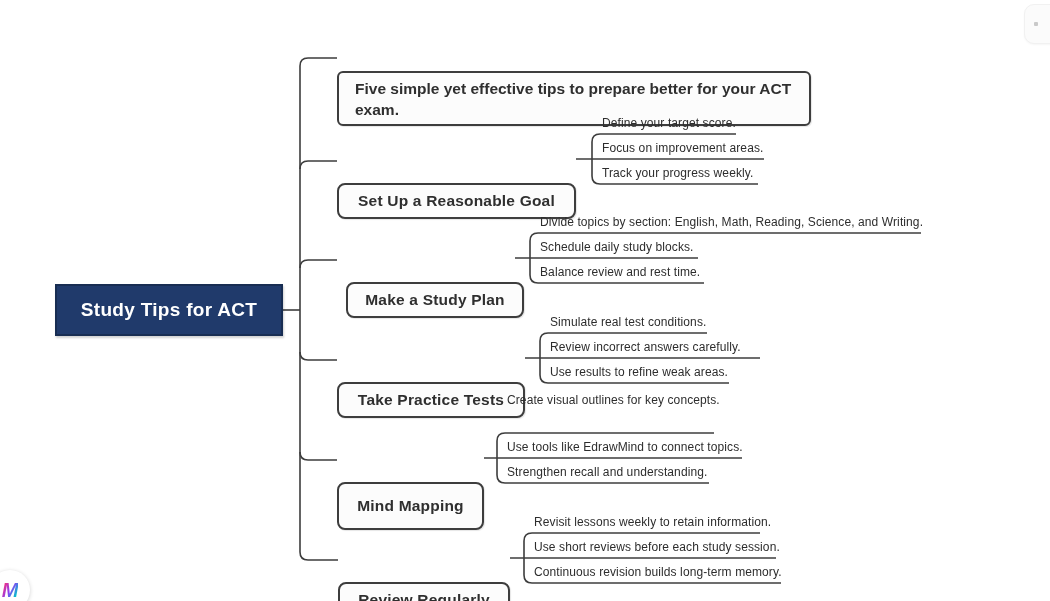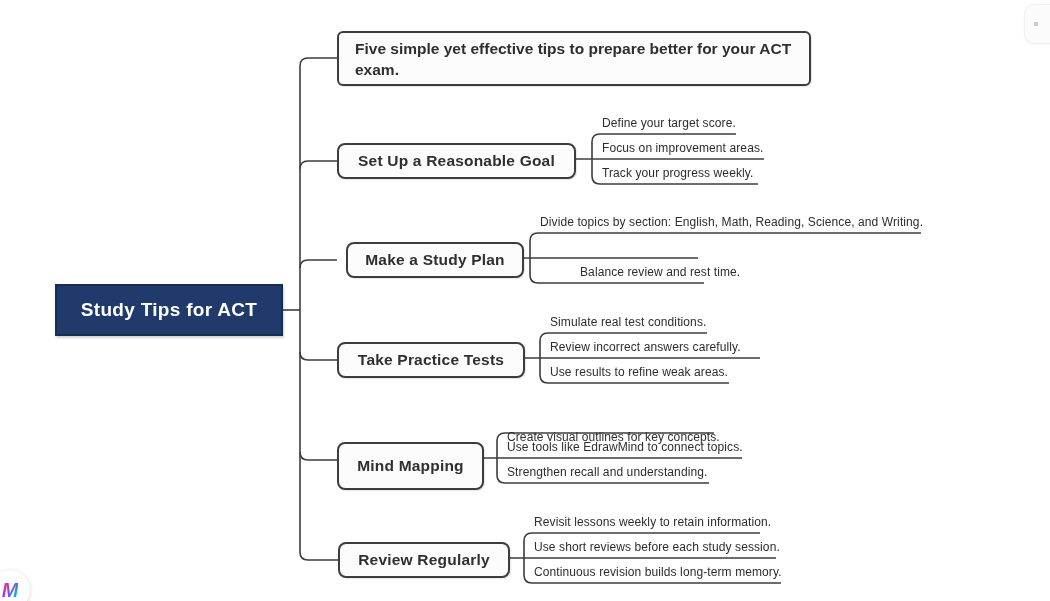--- a/index.html
+++ b/index.html
@@ -8,20 +8,21 @@
     font-family:"Liberation Sans", sans-serif;color:var(--text,#2d2d2d);
   }
   
   .lines{position:absolute;left:0;top:0;}
   .lines path{stroke:var(--line,#3d3d3d);stroke-width:1.6;fill:none;}
   
   .node{
     position:absolute;box-sizing:border-box;background:var(--box_fill,#fcfcfc);
     border:2px solid var(--box_border,#3d3d3d);display:flex;align-items:center;
     box-shadow:1px 1px 1px rgba(0,0,0,0.10);
+    margin-top:40px;
   }
   .topic{
     border-radius:8px;justify-content:center;font-weight:bold;font-size:15.5px;
     letter-spacing:.2px;color:#2f2f2f;white-space:nowrap;
   }
   .floating{
     border-radius:6px;font-weight:bold;font-size:15.5px;line-height:21px;
     color:#2f2f2f;padding:6px 16px;justify-content:flex-start;
   }
   .root{
@@ -104,27 +105,28 @@
   <div class="node topic" style="left:346px;top:242px;width:178px;height:36px;">Make a Study Plan</div>
   <div class="node topic" style="left:337px;top:342px;width:188px;height:36px;">Take Practice Tests</div>
   <div class="node topic" style="left:337px;top:442px;width:147px;height:48px;">Mind Mapping</div>
   <div class="node topic" style="left:338px;top:542px;width:172px;height:36px;">Review Regularly</div>
 
   <div class="sub" style="left:602px;top:115px;">Define your target score.</div>
   <div class="sub" style="left:602px;top:140px;">Focus on improvement areas.</div>
   <div class="sub" style="left:602px;top:165px;">Track your progress weekly.</div>
 
   <div class="sub" style="left:540px;top:214px;">Divide topics by section: English, Math, Reading, Science, and Writing.</div>
-  <div class="sub" style="left:540px;top:264px;margin-left:40px;">Balance review and rest time.</div>
+  <div class="sub" style="left:540px;top:239px;">Schedule daily study blocks.</div>
+  <div class="sub" style="left:540px;top:264px;">Balance review and rest time.</div>
 
   <div class="sub" style="left:550px;top:314px;">Simulate real test conditions.</div>
   <div class="sub" style="left:550px;top:339px;">Review incorrect answers carefully.</div>
   <div class="sub" style="left:550px;top:364px;">Use results to refine weak areas.</div>
 
-  <div class="sub" style="left:507px;top:429px;">Create visual outlines for key concepts.</div>
+  <div class="sub" style="left:507px;top:392px;">Create visual outlines for key concepts.</div>
   <div class="sub" style="left:507px;top:439px;">Use tools like EdrawMind to connect topics.</div>
   <div class="sub" style="left:507px;top:464px;">Strengthen recall and understanding.</div>
 
   <div class="sub" style="left:534px;top:514px;">Revisit lessons weekly to retain information.</div>
   <div class="sub" style="left:534px;top:539px;">Use short reviews before each study session.</div>
   <div class="sub" style="left:534px;top:564px;">Continuous revision builds long-term memory.</div>
 
   <div class="corner-btn">
     <span class="dot"></span>
   </div>

